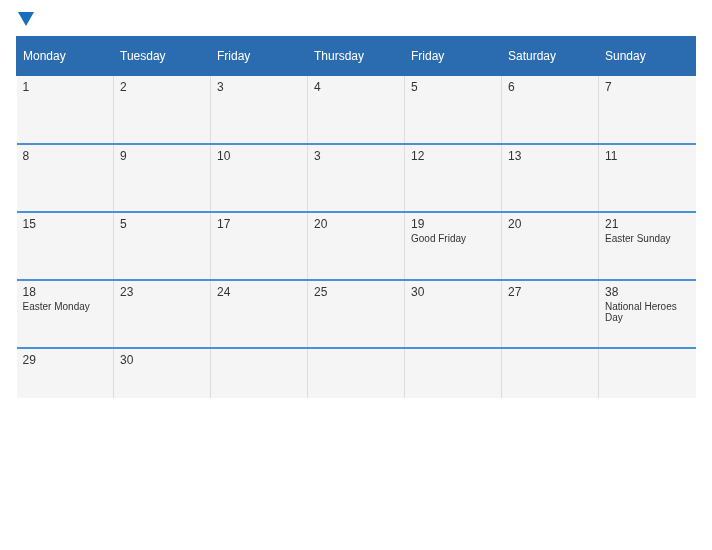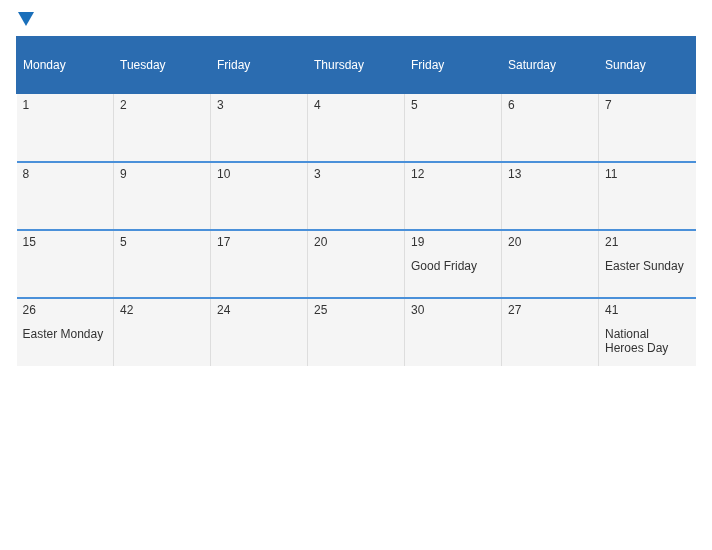--- a/index.html
+++ b/index.html
@@ -61,21 +61,21 @@
       border-collapse: collapse;
     }
     .calendar thead tr {
       background-color: #2b6cb0;
     }
     .calendar thead th {
       color: #fff;
       font-size: 12px;
       font-weight: normal;
       text-align: left;
-      padding: 21px 6px;
+      padding: 12px 6px;
       border: 1px solid #2b6cb0;
     }
     .calendar tbody tr {
       height: 68px;
     }
     .calendar tbody tr:not(:last-child) {
       border-bottom: 2px solid #4a90d9;
     }
     .calendar tbody td {
       vertical-align: top;
@@ -88,24 +88,24 @@
     }
     .calendar tbody td:first-child {
       border-left: none;
     }
     .day-num {
       font-size: 12px;
       color: #333;
       display: block;
     }
     .holiday {
-      font-size: 12px;
+      font-size: 10px;
       color: #333;
       display: block;
-      margin-top: 10px;
+      margin-top: 2px;
     }
     .last-row {
       height: 50px !important;
     }
   </style>
 </head>
 <body>
 
 <div class="page">
   <div class="header">
@@ -201,38 +201,51 @@
           <td>
             <span class="day-num">20</span>
           </td>
           <td>
             <span class="day-num">21</span>
             <span class="holiday">Easter Sunday</span>
           </td>
         </tr>
         <tr>
           <td>
-            <span class="day-num">26</span>
+            <span class="day-num">18</span>
             <span class="holiday">Easter Monday</span>
           </td>
           <td>
-            <span class="day-num">42</span>
+            <span class="day-num">23</span>
           </td>
           <td>
             <span class="day-num">24</span>
           </td>
           <td>
             <span class="day-num">25</span>
           </td>
           <td>
             <span class="day-num">30</span>
           </td>
           <td>
             <span class="day-num">27</span>
           </td>
           <td>
-            <span class="day-num">41</span>
+            <span class="day-num">38</span>
             <span class="holiday">National Heroes Day</span>
           </td>
+        </tr>
+        <tr class="last-row">
+          <td>
+            <span class="day-num">29</span>
+          </td>
+          <td>
+            <span class="day-num">30</span>
+          </td>
+          <td></td>
+          <td></td>
+          <td></td>
+          <td></td>
+          <td></td>
         </tr>
       </tbody>
   </table>
 </div>
 
 </body></html>

